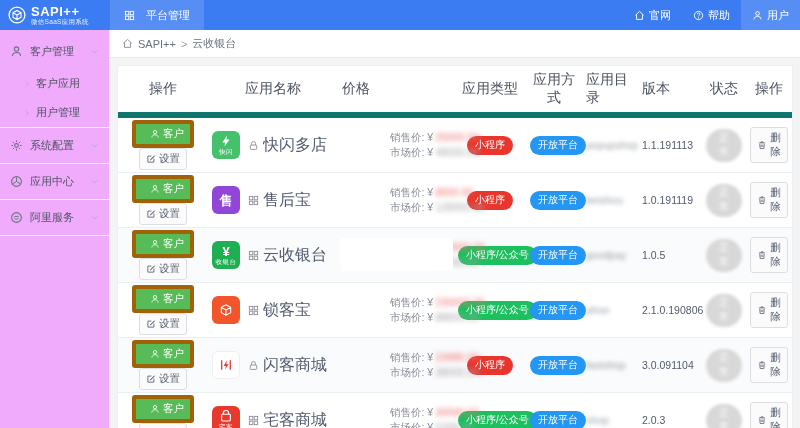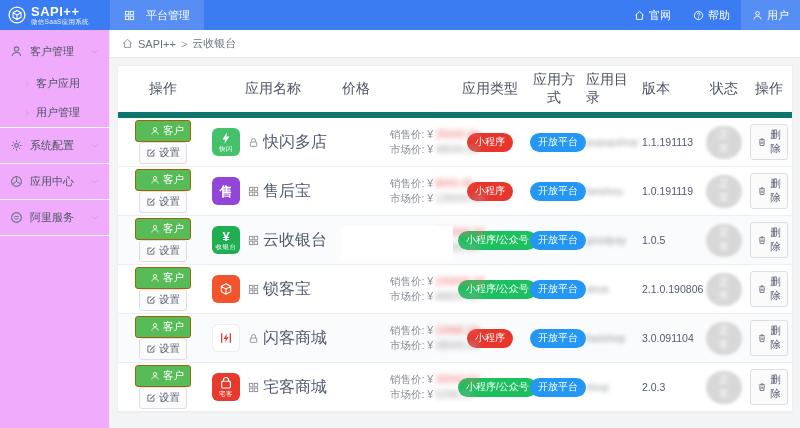--- a/index.html
+++ b/index.html
@@ -50,21 +50,21 @@
   col.c1{width:90px} col.c2{width:36px} col.c3{width:94px} col.c4{width:116px} col.c5{width:72px}
   col.c6{width:56px} col.c7{width:56px} col.c8{width:64px} col.c9{width:44px} col.c10{width:46px}
   thead th { font-weight:normal; color:#4a515f; font-size:14px; padding:5px 4px; border-bottom:6px solid #0f766e; text-align:center; }
   thead th.al { text-align:left; }
   tbody td { height:42px; border-bottom:1px solid #eceff2; padding:2px 4px; vertical-align:middle; }
   tbody tr:nth-child(2n+3) { background:#fafbfc; }
 
   .c-ops, .c-type, .c-method, .c-status, .c-ops2 { text-align:center; }
   .btn { display:inline-flex; align-items:center; gap:3px; font-size:10.5px; border-radius:3px;
     padding:3px 6px; cursor:pointer; font-family:inherit; }
-  .btn-green { background:#57bb57; border:1px solid #a16207; color:#fff;padding-left:14px; }
+  .btn-green { background:#57bb57; border:4px solid #a16207; color:#fff;padding-left:14px; }
   .btn-plain { background:#fbfbfb; border:1px solid #dcdee2; color:#515a6e; }
   .ic { width:10px; height:10px; flex:none; }
 
   .tile { width:28px; height:28px; border-radius:6px; color:#fff; display:flex; flex-direction:column;
     align-items:center; justify-content:center; overflow:hidden; line-height:1; }
   .tile-bordered { border:1px solid #eee; }
   .tile-svg { width:14px; height:14px; flex:none; }
   .tile-glyph { font-size:13px; font-weight:bold; }
   .tile-label { font-size:6.5px; margin-top:1px; letter-spacing:.5px; }
 

